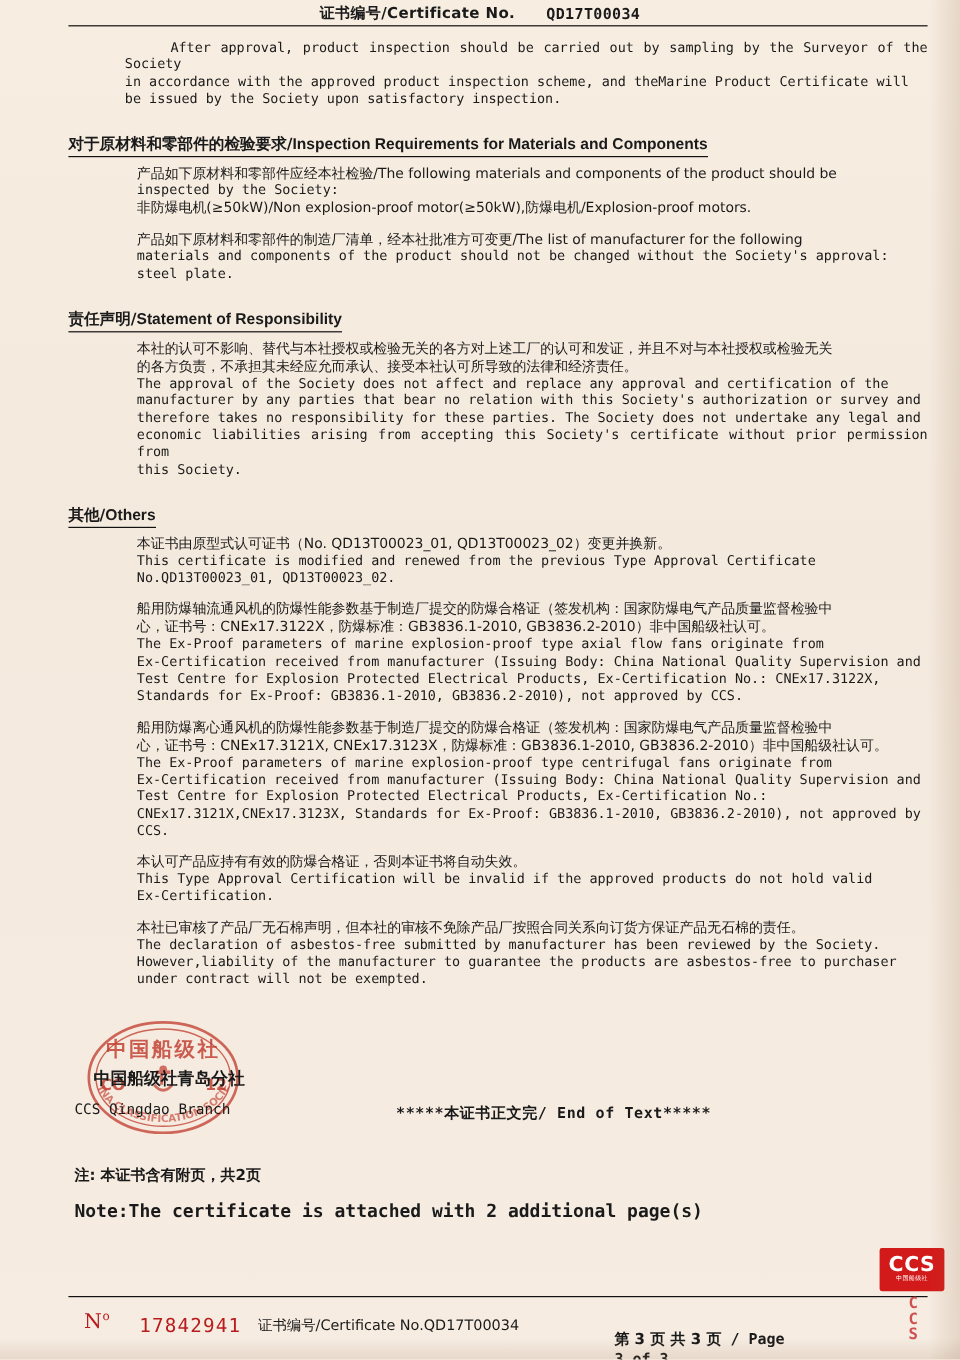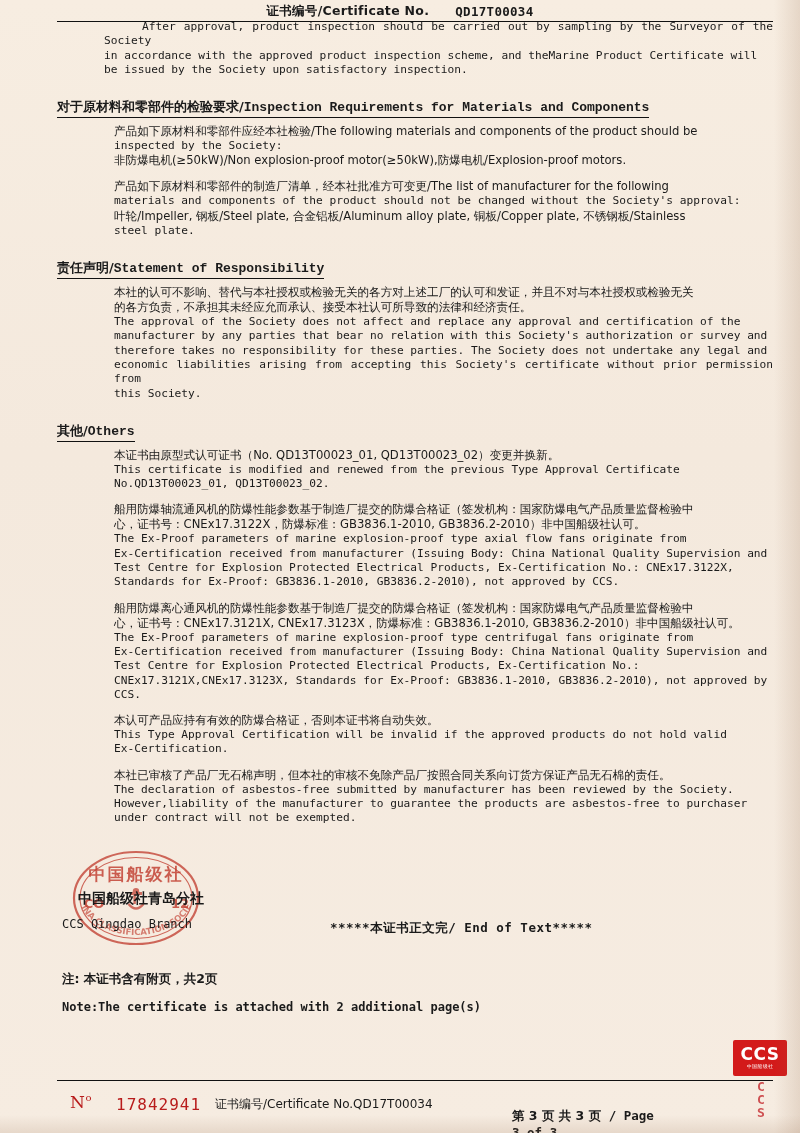--- a/index.html
+++ b/index.html
@@ -27,42 +27,42 @@
   .hr-top{
     position:absolute;top:21px;left:57px;width:716px;height:0;
     border-top:1.6px solid #111;
   }
   .hr-bottom{
     position:absolute;top:1080px;left:57px;width:716px;height:0;
     border-top:1.6px solid #111;
   }
 
   
-  .content{position:absolute;left:57px;top:14px;width:716px;}
+  .content{position:absolute;left:57px;top:27px;width:716px;}
   p{margin:0;}
   .para{
     font-size:11.2px;line-height:14.2px;letter-spacing:0px;
     text-align:justify;
     margin:0 0 0 0;
   }
   .ind2{margin-left:57px;}
   .blk{margin-bottom:11px;}
   .cnline{font-family:"DejaVu Sans", sans-serif;font-size:11.6px;line-height:15px;}
   .enline{font-family:"DejaVu Sans Mono", monospace;font-size:11.2px;line-height:14.3px;}
   .firstline{text-indent:38px;}
 
   
   .section-head{
     display:inline-block;
     font-size:13px;font-weight:bold;
     border-bottom:1.5px solid #111;
     padding-bottom:1px;margin:10px 0 6px 0;
   }
   .section-head .cn{font-family:"DejaVu Sans", sans-serif;}
-  .section-head .en{font-family:Liberation Mono, monospace;font-style:normal;}
+  .section-head .en{font-family:Liberation Sans, sans-serif;font-style:normal;}
 
   
   .stamp{
     position:absolute;left:62px;top:848px;width:152px;height:100px;
     pointer-events:none;
   }
   .stamp svg{display:block;}
 
   .sig-cn{
     position:absolute;left:78px;top:890px;
@@ -77,21 +77,21 @@
     font-family:"DejaVu Sans Mono", monospace;font-size:12.5px;font-weight:bold;
     letter-spacing:.5px;
   }
 
   .note-cn{
     position:absolute;left:62px;top:971px;
     font-family:"DejaVu Sans", sans-serif;font-size:12.5px;font-weight:bold;
   }
   .note-en{
     position:absolute;left:62px;top:1000px;
-    font-family:"DejaVu Sans Mono", monospace;font-size:12px;font-weight:bold;
+    font-family:"DejaVu Sans Mono", monospace;font-size:15px;font-weight:bold;
   }
 
   
   .footer{
     position:absolute;top:1086px;left:0;width:657px;height:40px;
   }
   .foot-no{
     position:absolute;left:70px;top:6px;
     font-family:"DejaVu Serif", serif;font-size:17px;color:#b81c1c;
     letter-spacing:.5px;
@@ -170,21 +170,20 @@
 
       <div class="para blk ind2">
         <p class="cnline">产品如下原材料和零部件应经本社检验/The following materials and components of the product should be</p>
         <p class="enline">inspected by the Society:</p>
         <p class="cnline">非防爆电机(≥50kW)/Non explosion-proof motor(≥50kW),防爆电机/Explosion-proof motors.</p>
       </div>
 
       <div class="para blk ind2">
         <p class="cnline">产品如下原材料和零部件的制造厂清单，经本社批准方可变更/The list of manufacturer for the following</p>
         <p class="enline">materials and components of the product should not be changed without the Society's approval:</p>
-        <p class="cnline">叶轮/Impeller, 钢板/Steel plate, 合金铝板/Aluminum alloy plate, 铜板/Copper plate, 不锈钢板/Stainless</p>
         <p class="enline">steel plate.</p>
       </div>
     </div>
 
     <div>
       <div class="section-head">
         <span class="cn">责任声明/</span><span class="en">Statement of Responsibility</span>
       </div>
       <div class="para blk ind2">
         <p class="cnline">本社的认可不影响、替代与本社授权或检验无关的各方对上述工厂的认可和发证，并且不对与本社授权或检验无关</p>

